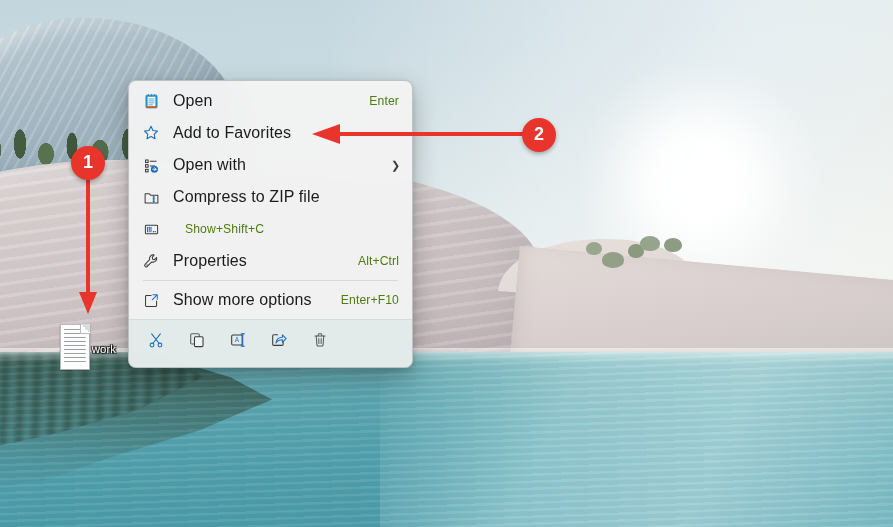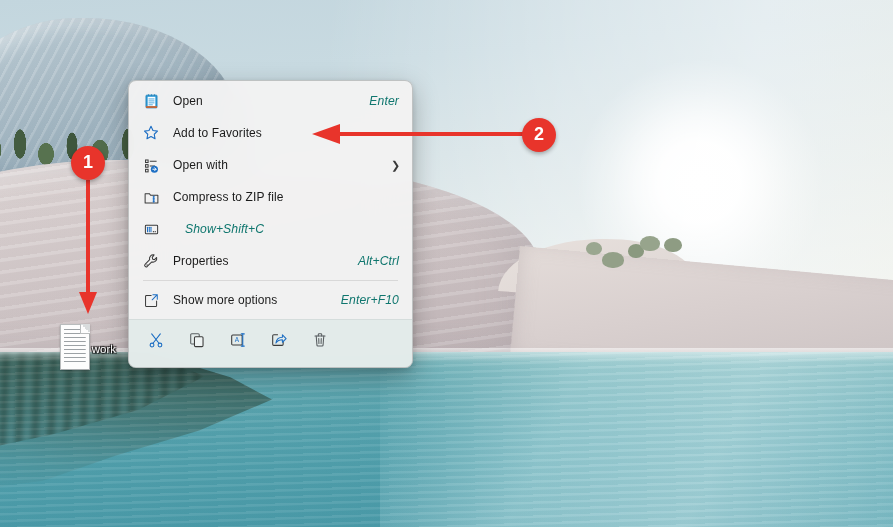--- a/index.html
+++ b/index.html
@@ -161,24 +161,24 @@
   .menu-list{padding:4px 3px 3px 3px;}
   .menu-item{
     display:flex;align-items:center;height:32px;border-radius:5px;
     padding:0 10px 0 9px;cursor:default;position:relative;
   }
   .mi-icon{
     width:20px;height:20px;flex:0 0 20px;display:flex;align-items:center;justify-content:center;
     margin-right:12px;
   }
   .mi-label{
-    font-size:12px;color:#1b1b1b;letter-spacing:.1px;flex:1 1 auto;white-space:nowrap;
+    font-size:16px;color:#1b1b1b;letter-spacing:.1px;flex:1 1 auto;white-space:nowrap;
   }
   .mi-accel{
-    font-size:12.2px;color:#0f766e;letter-spacing:.1px;white-space:nowrap;margin-left:12px;font-style:italic;
+    font-size:12.2px;color:#4d7c0f;letter-spacing:.1px;white-space:nowrap;margin-left:12px;
   }
   .mi-chevron{
     font-size:11px;color:#3a3a3a;margin-left:8px;width:8px;text-align:center;
   }
   .menu-sep{height:1px;background:rgba(0,0,0,.10);margin:3px 11px;}
 
   .menu-toolbar{
     display:flex;align-items:center;gap:0;
     padding:6px 6px 9px 6px;background:rgba(222,232,231,.75);
     border-top:1px solid rgba(0,0,0,.06);

